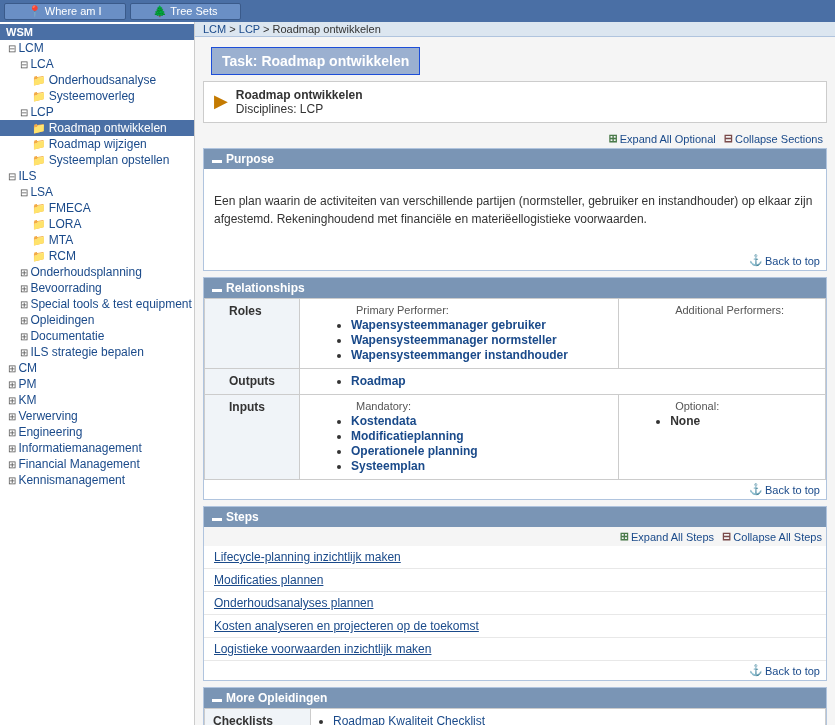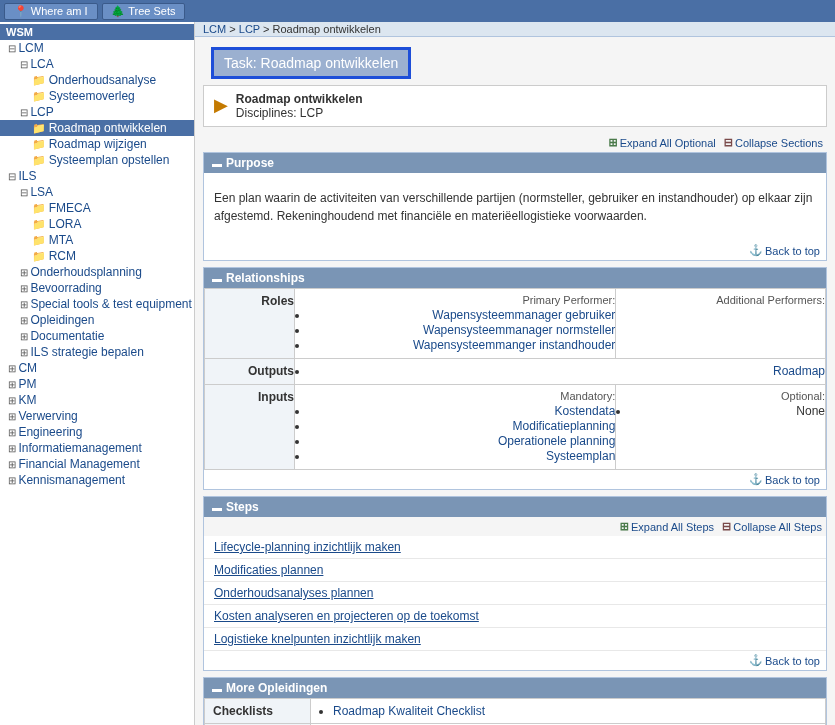--- a/index.html
+++ b/index.html
@@ -1,20 +1,20 @@
 <!DOCTYPE html>
 <html><head>
   <meta charset="utf-8">
   <style>
     * { margin: 0; padding: 0; box-sizing: border-box; }
     body { font-family: Arial, sans-serif; font-size: 12px; color: #333; background: #fff; width: 835px; height: 725px; overflow: hidden; display: flex; flex-direction: column; }
 
     
     .top-bar { display: flex; align-items: center; background: #4a6fa5; height: 22px; padding: 0 4px; gap: 4px; }
-    .top-bar-btn { background: #6a8fc5; border: 1px solid #3a5a8a; color: #fff; font-size: 11px; padding: 1px 9px; cursor: pointer; border-radius: 2px; }
+    .top-bar-btn { background: #6a8fc5; border: 1px solid #3a5a8a; color: #fff; font-size: 11px; padding: 1px 23px; cursor: pointer; border-radius: 2px; }
 
     
     .main-layout { display: flex; flex: 1; overflow: hidden; }
 
     
     .sidebar { width: 195px; min-width: 195px; background: #fff; border-right: 1px solid #ccc; overflow-y: auto; font-size: 12px; padding: 2px 0; }
     .sidebar-wsm { background: #4a6fa5; color: #fff; padding: 2px 6px; font-size: 11px; font-weight: bold; }
     .tree-item { display: flex; align-items: center; padding: 1px 0; cursor: pointer; white-space: nowrap; }
     .tree-item.selected { background: #4a6fa5; color: #fff; }
     .tree-item.selected .item-label { color: #fff; }
@@ -26,21 +26,21 @@
     .folder-icon { color: #c47a00; font-size: 11px; margin-right: 3px; }
 
     
     .content-area { flex: 1; overflow-y: auto; background: #f5f5f5; }
 
     
     .breadcrumb { background: #dce6f0; padding: 1px 8px; font-size: 11px; color: #333; border-bottom: 1px solid #b0c4de; }
     .breadcrumb a { color: #1a4a8a; text-decoration: none; }
 
     
-    .task-title { background: #9bb0d0; color: #fff; font-size: 14px; font-weight: normal; padding: 5px 10px; margin: 6px 8px 6px 8px; display: inline-block; border: 3px solid #1d4ed8; }
+    .task-title { background: #9bb0d0; color: #fff; font-size: 14px; font-weight: bold; padding: 5px 10px; margin: 6px 8px 6px 8px; display: inline-block; border: 1px solid #1d4ed8; }
 
     
     .content-body { padding: 0 8px 8px 8px; }
 
     
     .info-box { background: #fff; border: 1px solid #ccc; margin-bottom: 6px; padding: 6px 10px; display: flex; align-items: flex-start; gap: 8px; }
     .info-box .arrow-icon { color: #c47a00; font-size: 18px; margin-top: 2px; }
     .info-text { font-size: 12px; }
     .info-text .title { font-weight: bold; }
 
@@ -50,33 +50,33 @@
     .plus-icon { color: #4a7a4a; font-weight: bold; }
     .minus-icon { color: #7a4a4a; font-weight: bold; }
 
     
     .section { border: 1px solid #b0c4de; margin-bottom: 6px; background: #fff; }
     .section-header { background: #7a95b5; color: #fff; padding: 3px 8px; font-size: 12px; font-weight: bold; display: flex; align-items: center; gap: 4px; }
     .section-header .collapse-icon { cursor: pointer; font-size: 10px; }
     .section-body { padding: 0; }
 
     
-    .purpose-text { padding: 16px 10px; font-size: 12px; line-height: 1.5; }
+    .purpose-text { padding: 23px 10px; font-size: 12px; line-height: 1.5; }
 
     
     .back-to-top { display: flex; justify-content: flex-end; padding: 3px 6px; font-size: 11px; }
     .back-to-top a { color: #1a4a8a; text-decoration: none; display: flex; align-items: center; gap: 2px; cursor: pointer; }
 
     
     .rel-table { width: 100%; border-collapse: collapse; }
-    .rel-table td { border: 1px solid #ccc; padding: 5px 0; vertical-align: top; font-size: 12px; text-align: right; }
+    .rel-table td { border: 1px solid #ccc; padding: 5px 24px; vertical-align: top; font-size: 12px; }
     .rel-table td:first-child { width: 90px; font-weight: bold; background: #f0f4f8; }
     .rel-table .sub-label { font-size: 11px; color: #555; margin-bottom: 2px; margin-left: 32px; }
     .rel-table a { color: #1a4a8a; text-decoration: none; }
-    .rel-table ul { margin-left: 14px; }
+    .rel-table ul { margin-left: 27px; font-weight: bold; }
     .rel-table ul li { margin-bottom: 1px; }
 
     
     .steps-item { padding: 4px 10px; font-size: 12px; color: #1a4a8a; cursor: pointer; border-bottom: 1px solid #e8e8e8; text-decoration: underline; }
     .steps-item a { color: #1a4a8a; text-decoration: none; }
 
     
     .more-table { width: 100%; border-collapse: collapse; }
     .more-table td { border: 1px solid #ccc; padding: 5px 8px; vertical-align: top; font-size: 12px; }
     .more-table td:first-child { width: 106px; font-weight: bold; background: #f0f4f8; }
@@ -345,21 +345,21 @@
           <div class="steps-item">
             <a href="#">Modificaties plannen</a>
           </div>
           <div class="steps-item">
             <a href="#">Onderhoudsanalyses plannen</a>
           </div>
           <div class="steps-item">
             <a href="#">Kosten analyseren en projecteren op de toekomst</a>
           </div>
           <div class="steps-item">
-            <a href="#">Logistieke knelpunten inzichtlijk maken</a>
+            <a href="#">Logistieke voorwaarden inzichtlijk maken</a>
           </div>
           <div class="back-to-top">
             <a href="#">
               <span>⚓</span>
               <span>Back to top</span>
             </a>
           </div>
         </div>
       </div>
 

